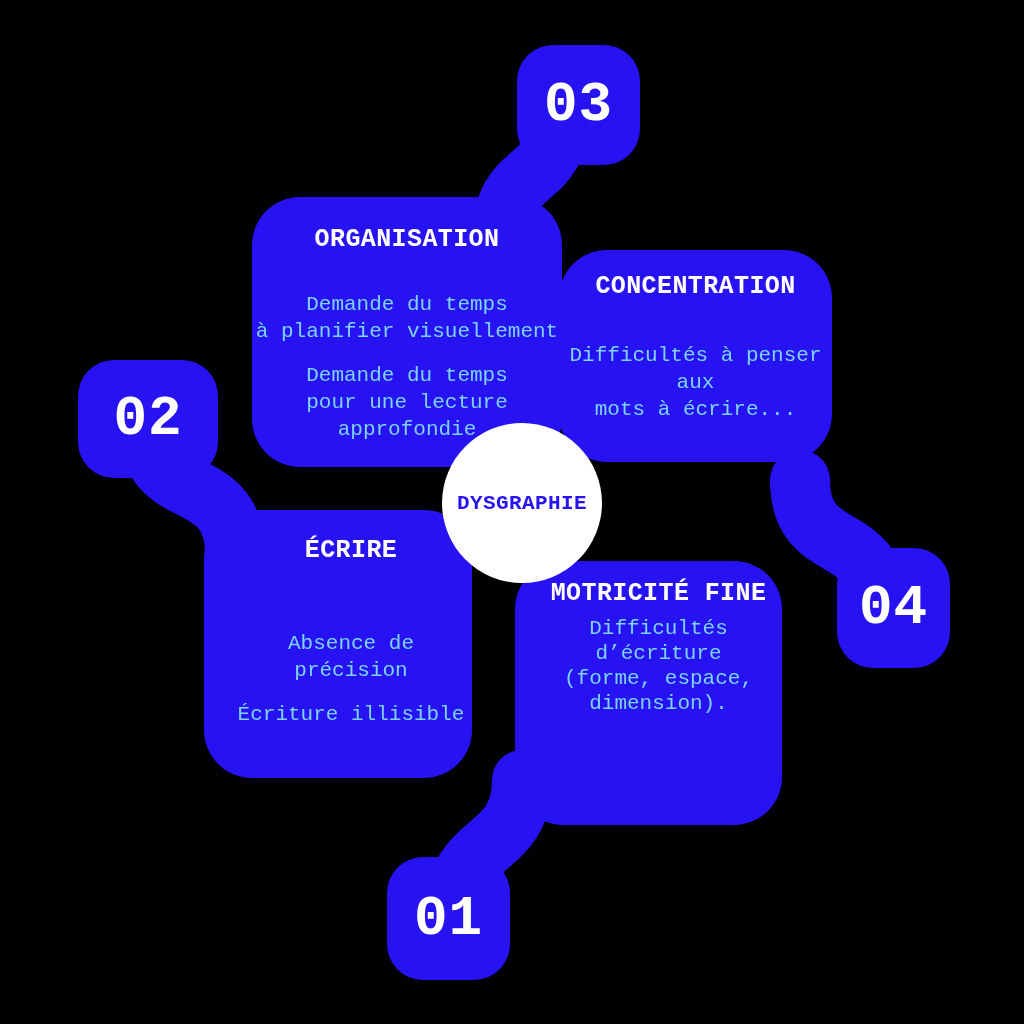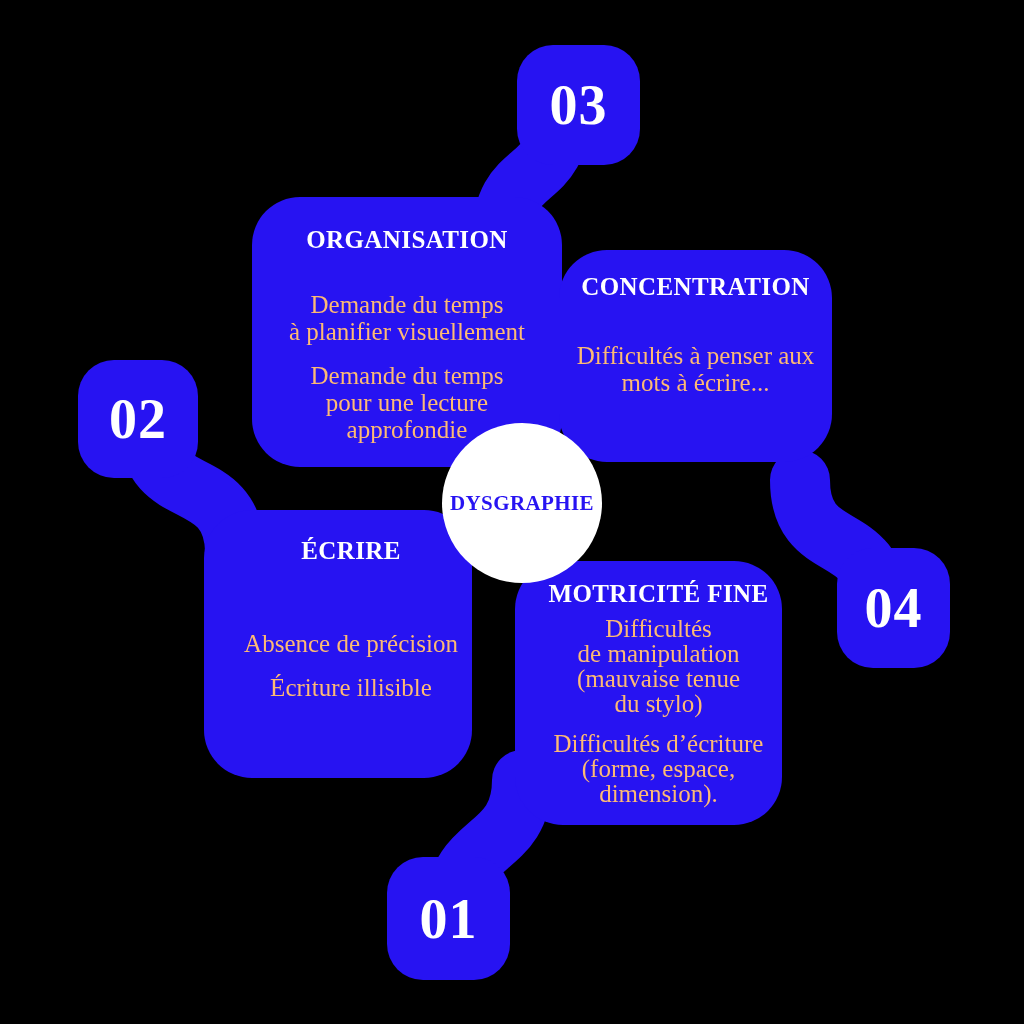--- a/index.html
+++ b/index.html
@@ -11,21 +11,21 @@
     margin:0;
     padding:0;
     background:var(--bg);
   }
   .stage{
     position:relative;
     width:1024px;
     height:1024px;
     background:var(--bg);
     overflow:hidden;
-    font-family:Liberation Serif, serif;
+    font-family:Liberation Mono, monospace;
   }
   .connectors{
     position:absolute;
     left:0; top:0;
     width:1024px;
     height:1024px;
   }
   .connectors path{
     stroke:var(--blue);
     stroke-width:60;
@@ -41,43 +41,43 @@
     justify-content:center;
   }
   .badge-number{
     color:var(--white);
     font-weight:800;
     font-size:56px;
     line-height:1;
     letter-spacing:1px;
   }
   #badge-03{ left:517px; top:45px;  width:123px; height:120px; }
-  #badge-02{ left:78px;  top:360px; width:120px; height:118px; }
+  #badge-02{ left:78px;  top:360px; width:140px; height:118px; }
   #badge-04{ left:837px; top:548px; width:113px; height:120px; }
   #badge-01{ left:387px; top:857px; width:123px; height:123px; }
 
   .card{
     position:absolute;
     background:var(--blue);
     border-radius:48px;
     color:var(--white);
     text-align:center;
     box-sizing:border-box;
   }
   .card-title{
     font-weight:800;
     font-size:25px;
     line-height:30px;
     letter-spacing:.4px;
     color:var(--white);
   }
   .card-body{
-    font-size:25px;
+    font-size:21px;
     line-height:27px;
-    color:#fdba74;
+    color:#7dd3fc;
     text-align:center;
   }
   .para{ white-space:pre-line; }
   .para + .para{ margin-top:17px; }
 
   #card-organisation { left:252px; top:197px; width:310px; height:270px; padding-top:28px; }
   #card-organisation .card-title{ margin-bottom:36px; }
 
   #card-concentration{ left:559px; top:250px; width:273px; height:212px; padding-top:22px; }
   #card-concentration .card-title{ margin-bottom:40px; }
@@ -155,24 +155,20 @@
     <div class="card-title">ÉCRIRE</div>
     <div class="card-body">
       <div class="para">Absence de précision</div>
       <div class="para">Écriture illisible</div>
     </div>
   </div>
 
   <div class="card" id="card-motricite">
     <div class="card-title">MOTRICITÉ FINE</div>
     <div class="card-body">
-      <div class="para">Difficultés
-de manipulation
-(mauvaise tenue
-du stylo)</div>
       <div class="para">Difficultés d’écriture
 (forme, espace,
 dimension).</div>
     </div>
   </div>
 
   <div class="center-circle">
     <span class="center-label">DYSGRAPHIE</span>
   </div>
 

